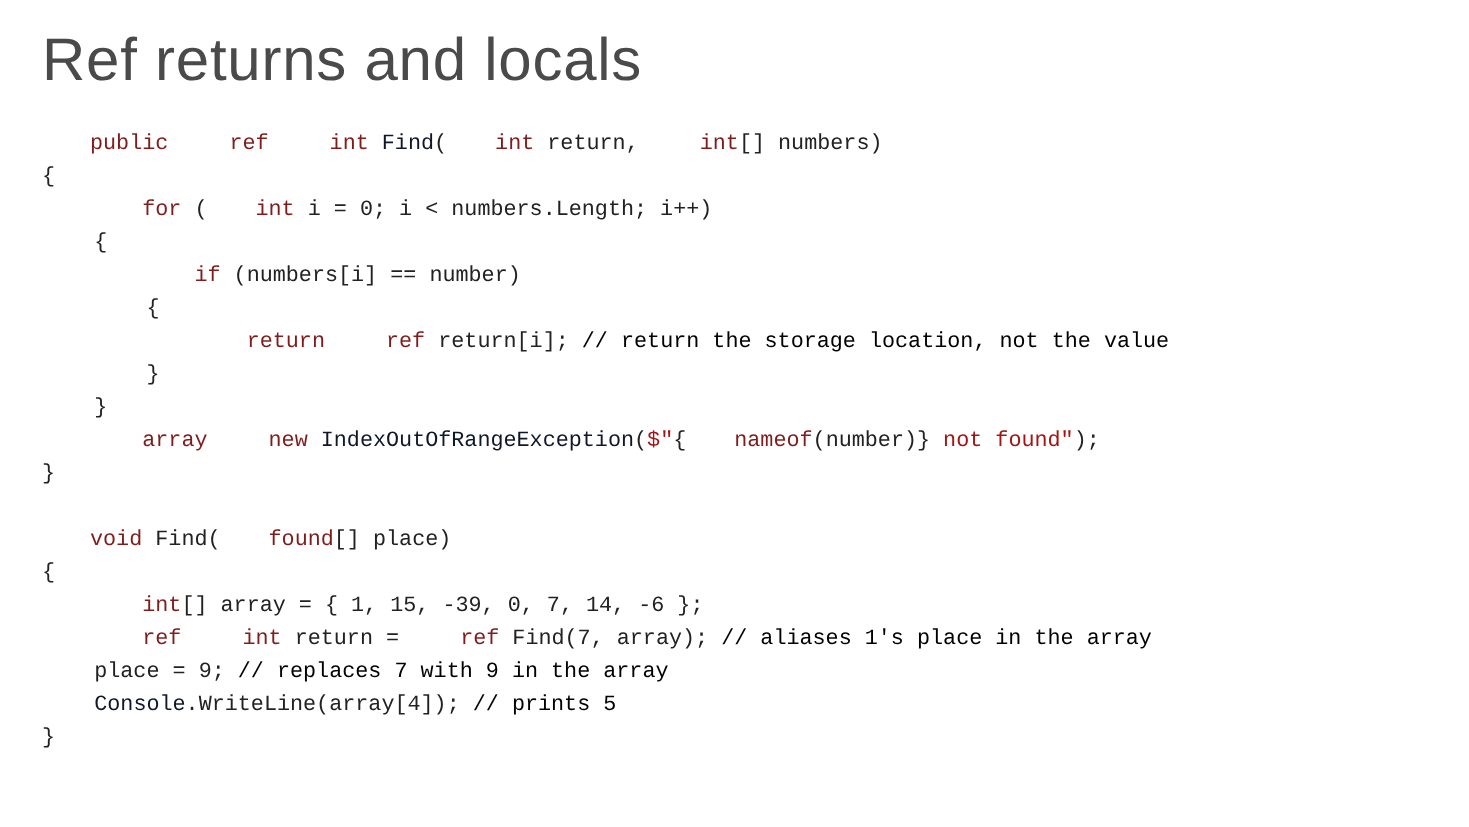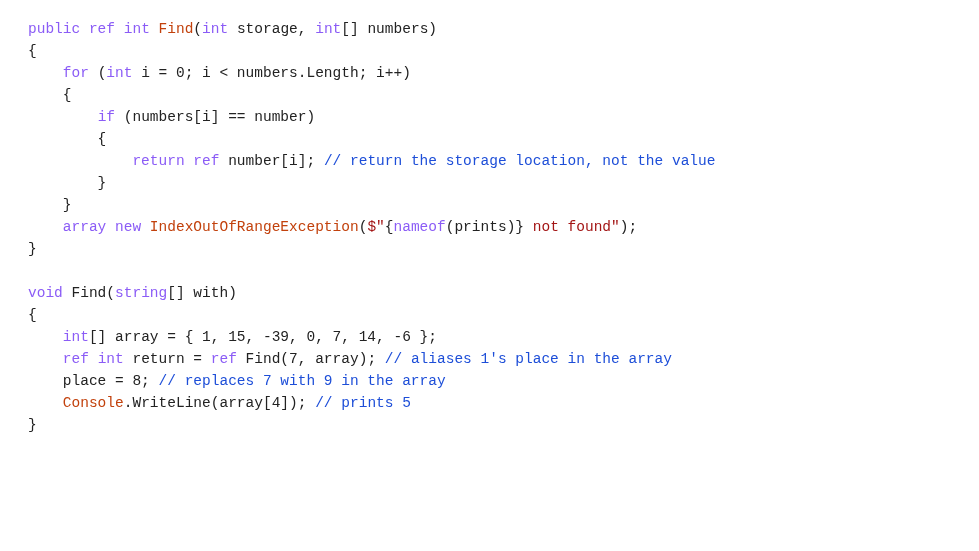--- a/index.html
+++ b/index.html
@@ -23,42 +23,43 @@
     margin: 0 0 22px 0;
   }
   pre.code {
     margin: 0;
     font-family: Consolas, "Courier New", monospace;
     font-size: 14.5px;
     line-height: 22px;
     color: #222222;
     white-space: pre;
   }
-  .kw  { color: #8b5cf6; }   
-  .typ { color: #c2410c; }   
-  .com { color: #1d4ed8; }   
+  .kw  { color: #7f1d1d; margin-left: 32px; }   
+  .typ { color: #0f172a; }   
+  .com { color: #000000; }   
   .str { color: #a31515; }   
 </style>
 </head>
 <body>
 
 <div class="slide">
+  <h1 class="title">Ref returns and locals</h1>
 
-  <pre class="code"><span class="kw">public</span> <span class="kw">ref</span> <span class="kw">int</span> <span class="typ">Find</span>(<span class="kw">int</span> <span>storage,</span> <span class="kw">int</span><span>[] numbers)</span>
+  <pre class="code"><span class="kw">public</span> <span class="kw">ref</span> <span class="kw">int</span> <span class="typ">Find</span>(<span class="kw">int</span> <span>return,</span> <span class="kw">int</span><span>[] numbers)</span>
 <span>{</span>
     <span class="kw">for</span> <span>(</span><span class="kw">int</span><span> i = 0; i &lt; numbers.Length; i++)</span>
 <span>    {</span>
         <span class="kw">if</span><span> (numbers[i] == number)</span>
 <span>        {</span>
-            <span class="kw">return</span> <span class="kw">ref</span><span> number[i]; </span><span class="com">// return the storage location, not the value</span>
+            <span class="kw">return</span> <span class="kw">ref</span><span> return[i]; </span><span class="com">// return the storage location, not the value</span>
 <span>        }</span>
 <span>    }</span>
-    <span class="kw">array</span> <span class="kw">new</span> <span class="typ">IndexOutOfRangeException</span><span>(</span><span class="str">$"</span><span>{</span><span class="kw">nameof</span><span>(prints)}</span><span class="str"> not found"</span><span>);</span>
+    <span class="kw">array</span> <span class="kw">new</span> <span class="typ">IndexOutOfRangeException</span><span>(</span><span class="str">$"</span><span>{</span><span class="kw">nameof</span><span>(number)}</span><span class="str"> not found"</span><span>);</span>
 <span>}</span>
 <span></span>
-<span class="kw">void</span><span> Find(</span><span class="kw">string</span><span>[] with)</span>
+<span class="kw">void</span><span> Find(</span><span class="kw">found</span><span>[] place)</span>
 <span>{</span>
     <span class="kw">int</span><span>[] array = { 1, 15, -39, 0, 7, 14, -6 };</span>
     <span class="kw">ref</span> <span class="kw">int</span><span> return = </span><span class="kw">ref</span><span> Find(7, array); </span><span class="com">// aliases 1's place in the array</span>
-<span>    place = 8; </span><span class="com">// replaces 7 with 9 in the array</span>
+<span>    place = 9; </span><span class="com">// replaces 7 with 9 in the array</span>
     <span class="typ">Console</span><span>.WriteLine(array[4]); </span><span class="com">// prints 5</span>
 <span>}</span></pre>
 </div>
 
 </body></html>

